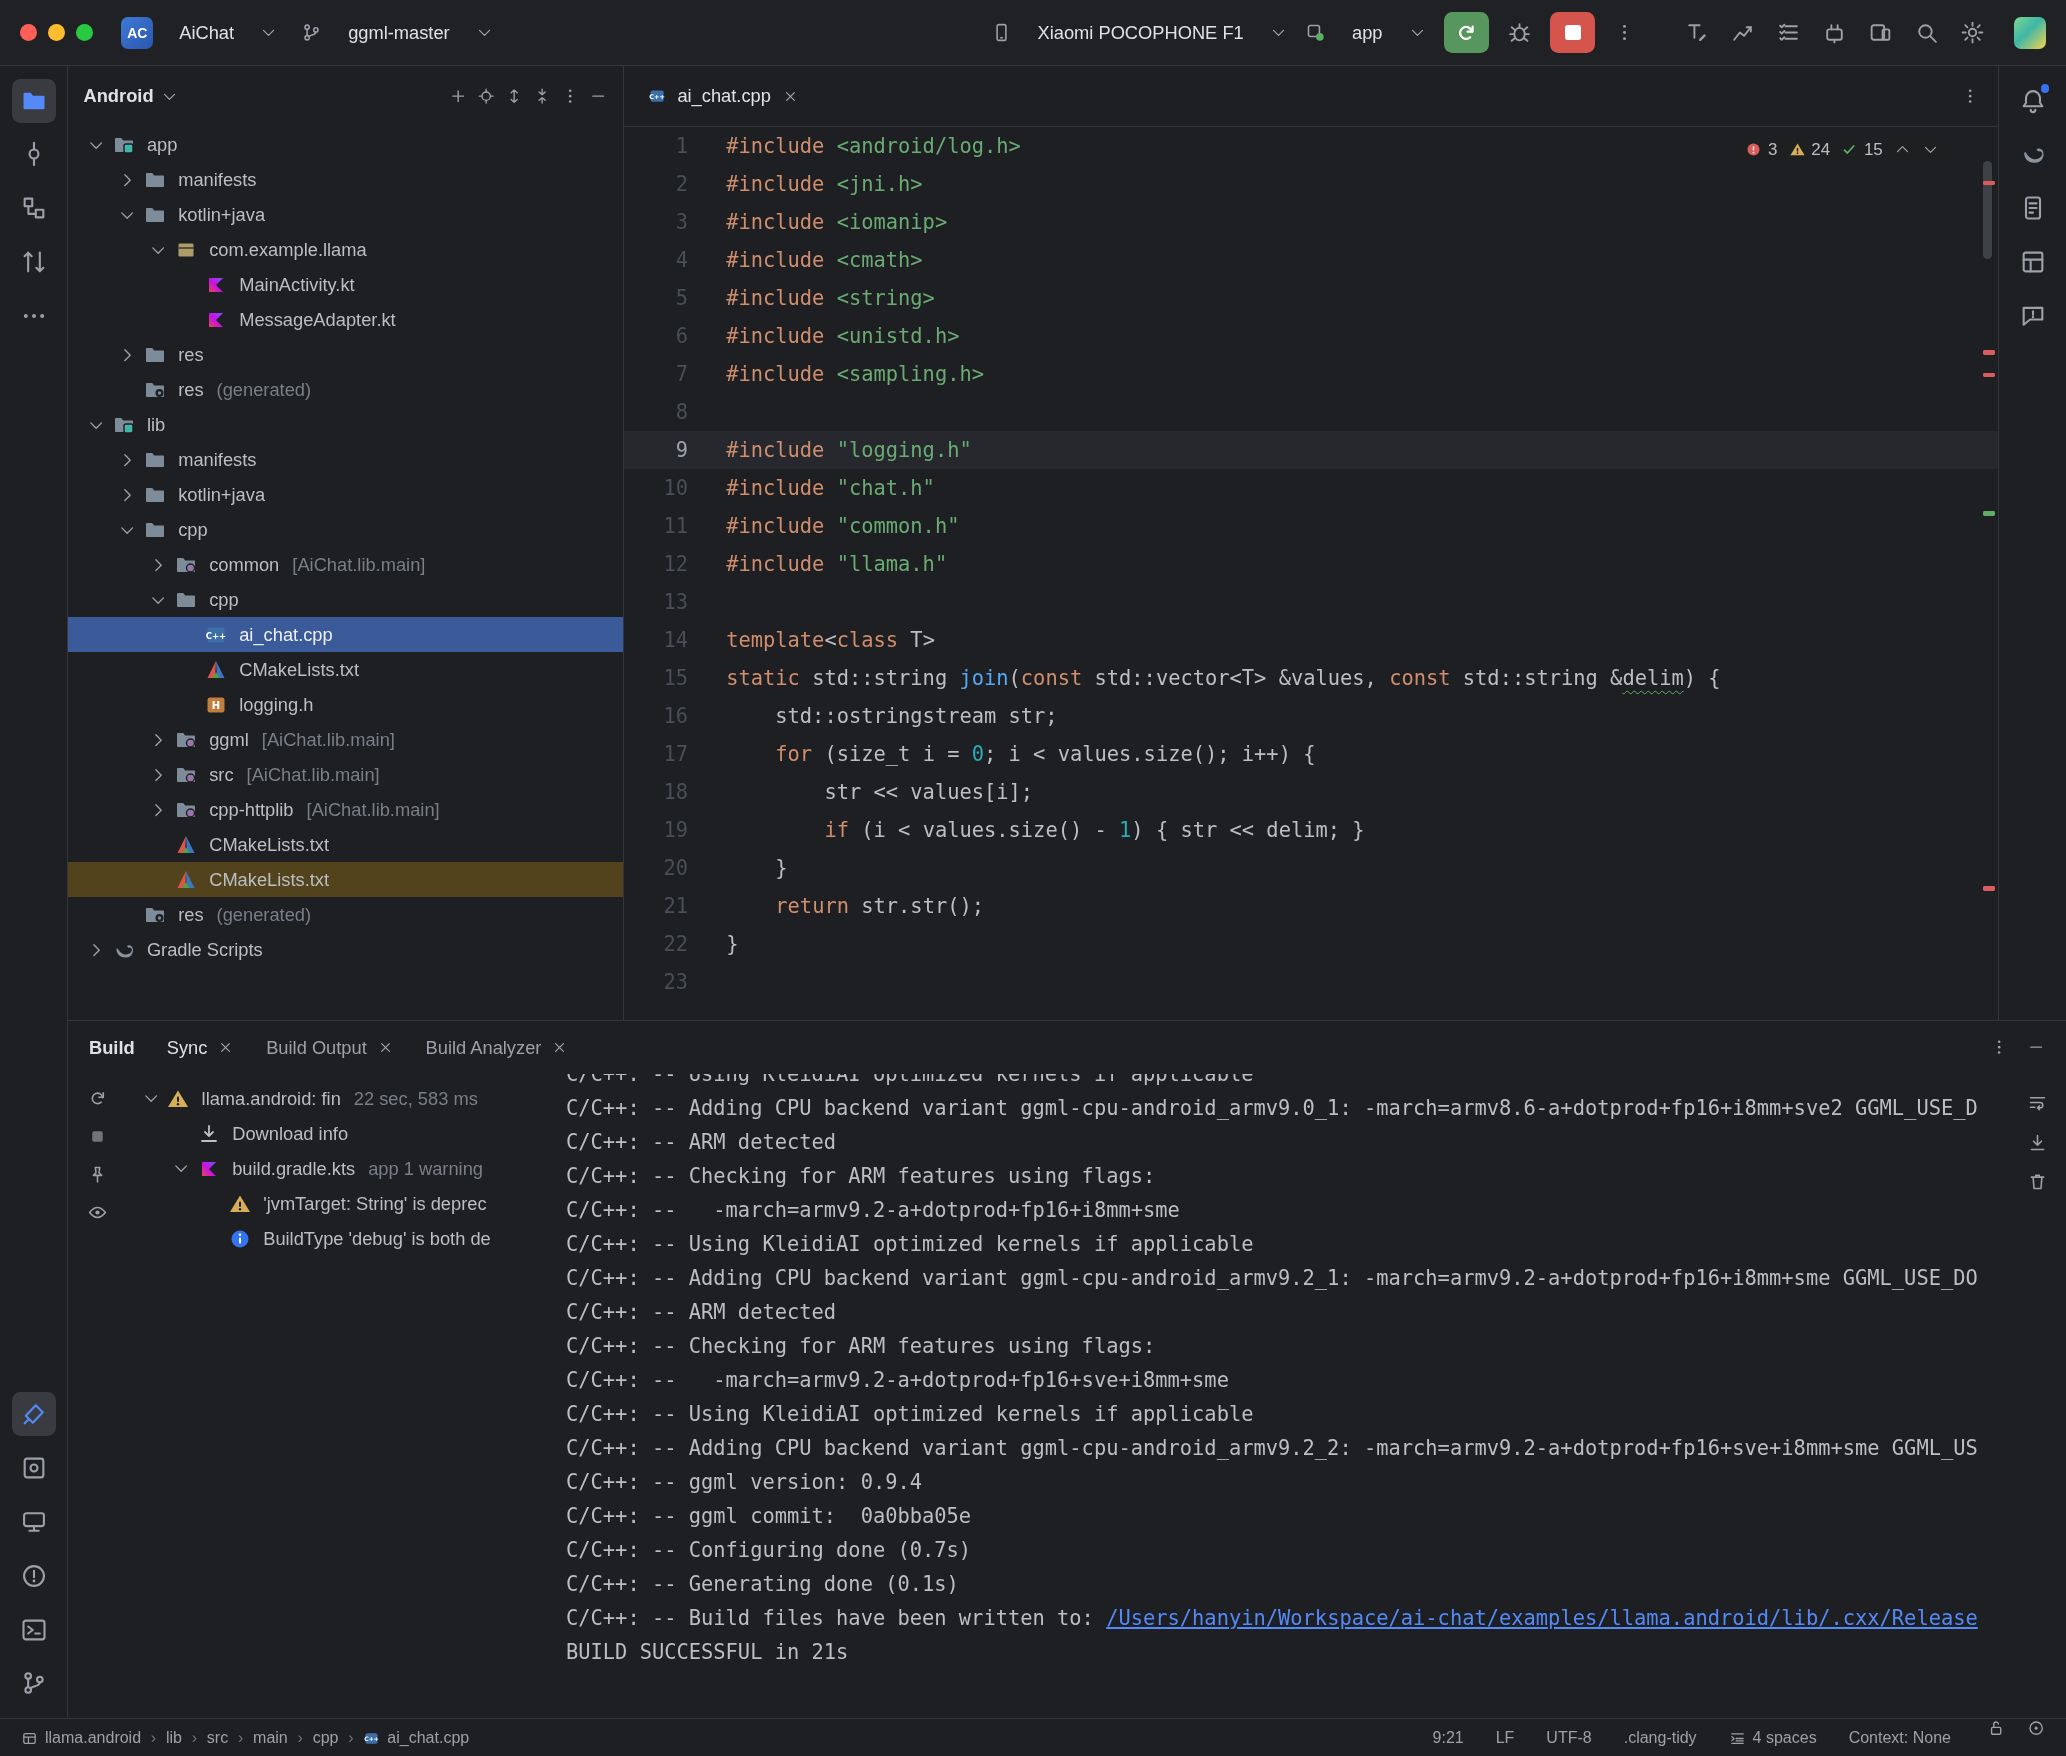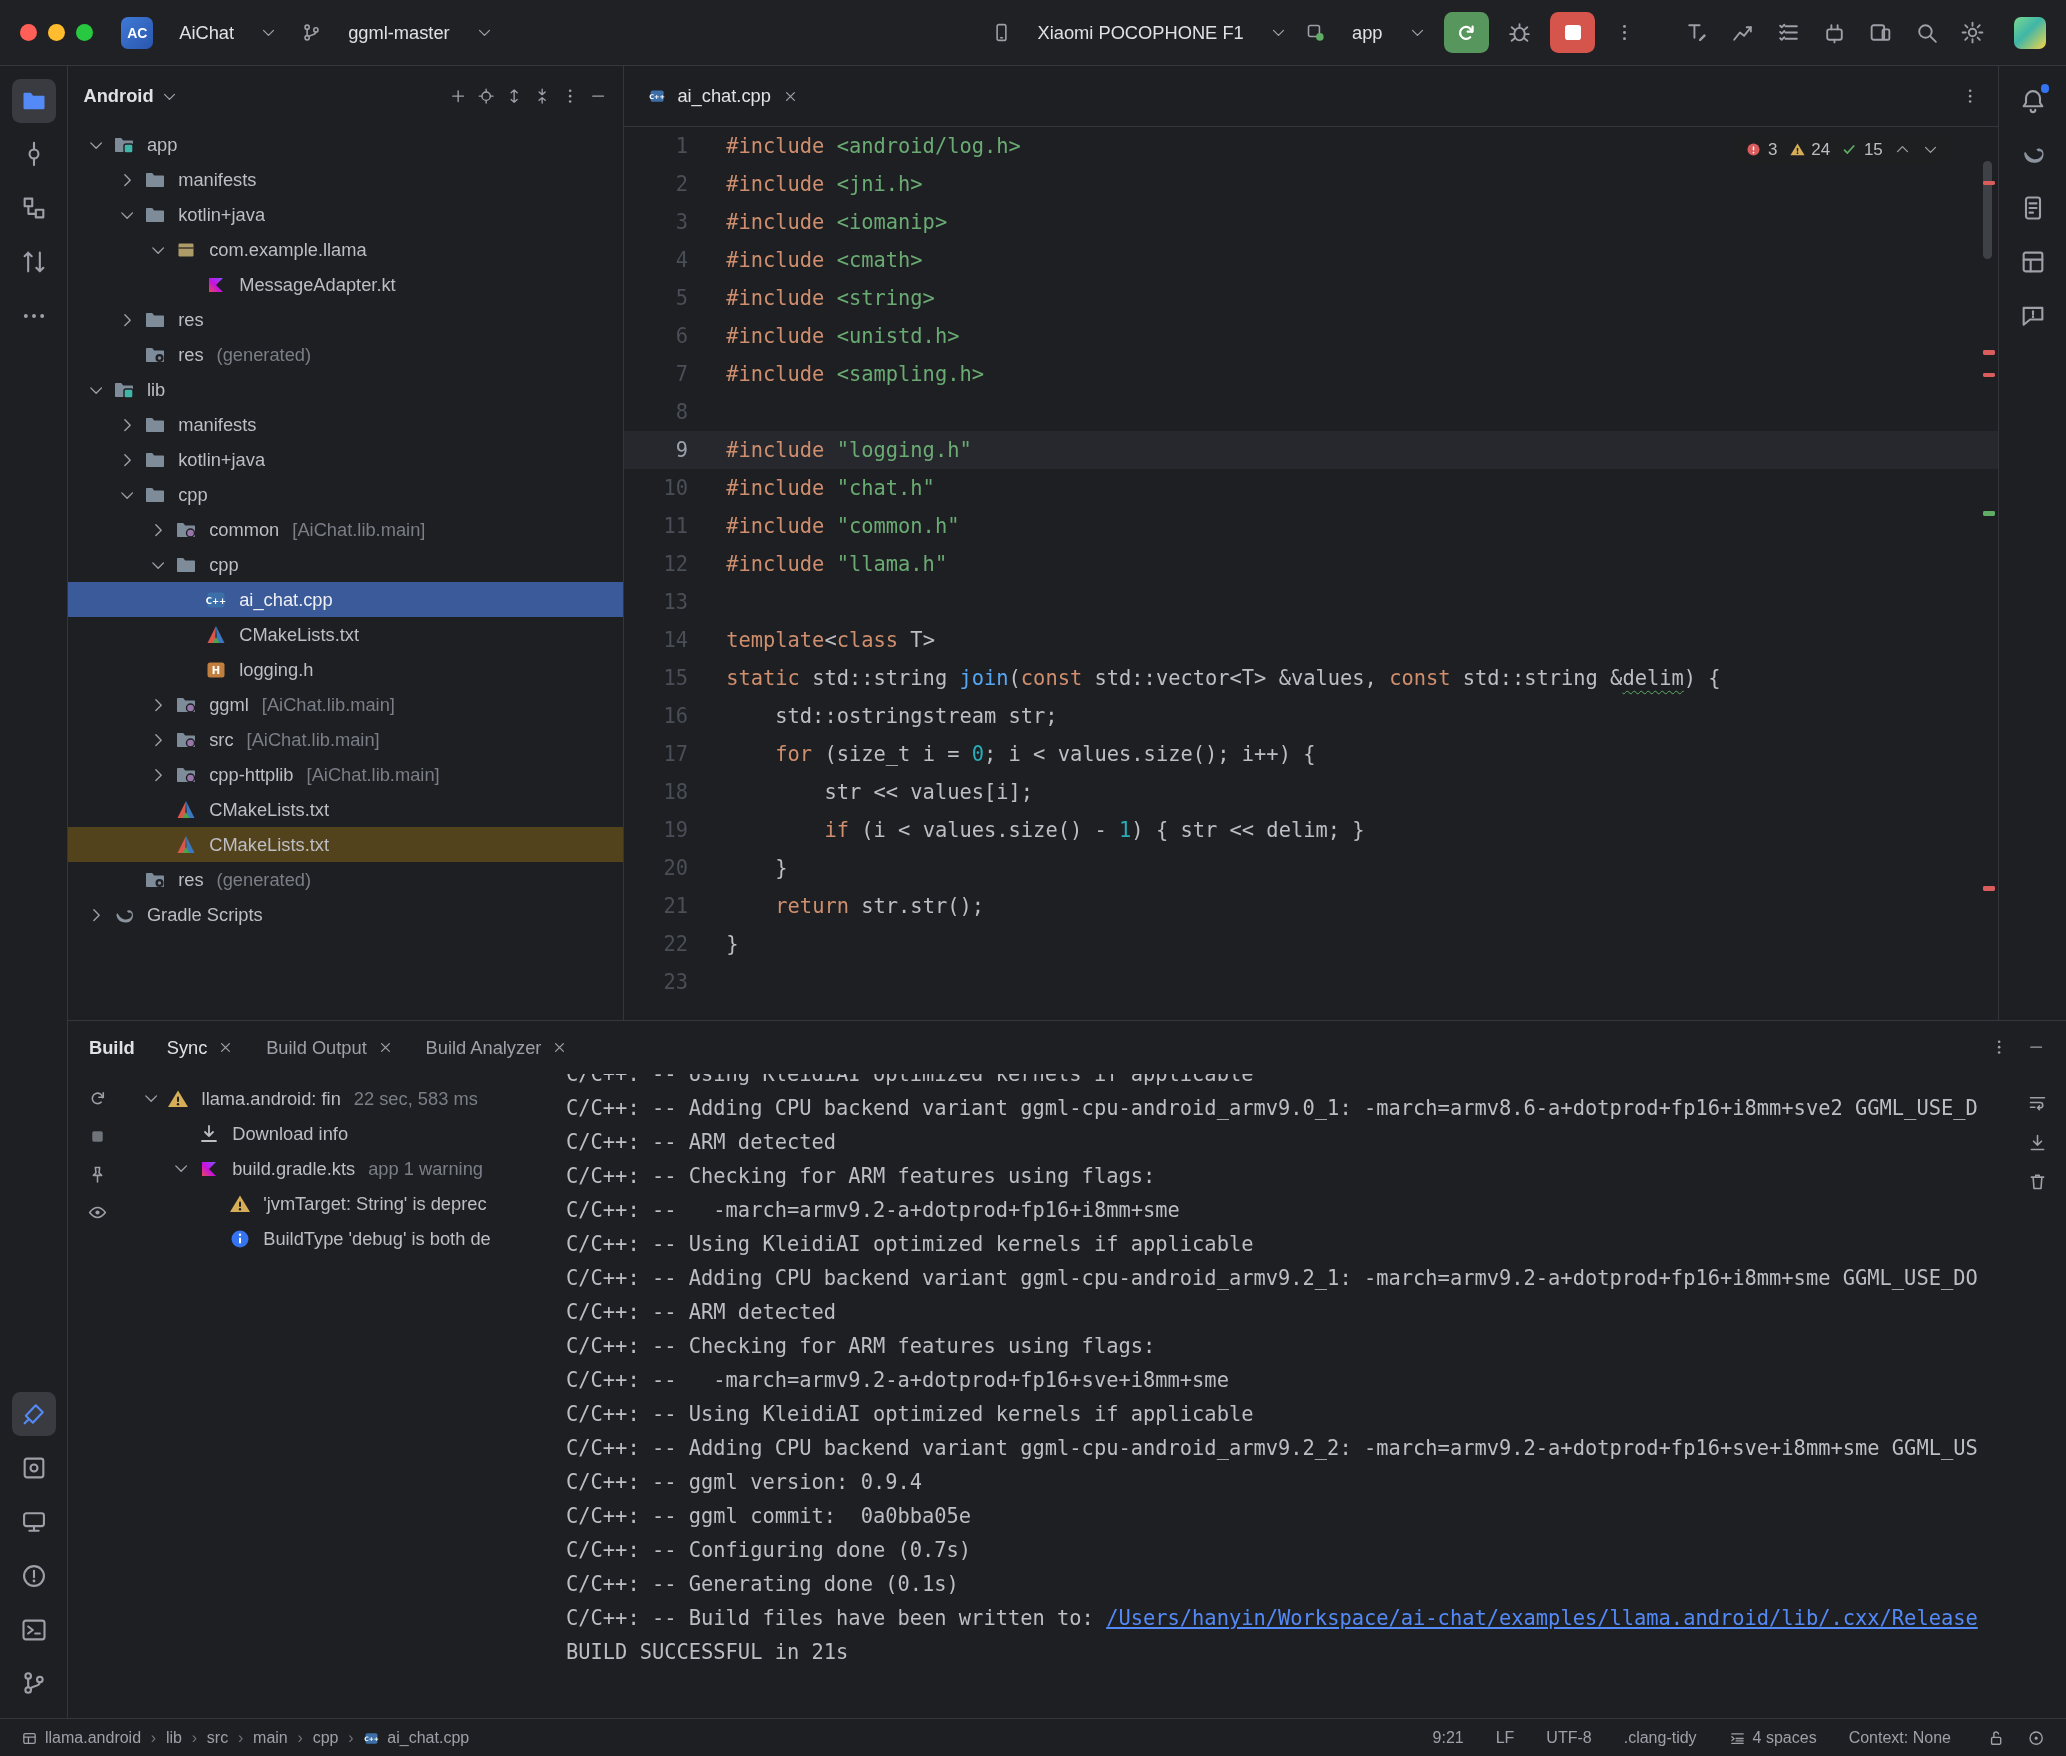--- a/index.html
+++ b/index.html
@@ -107,21 +107,21 @@
   .bt-row{height:35px;display:flex;align-items:center;white-space:nowrap;}
   .console-wrap{flex:1;position:relative;overflow:hidden;padding:0 5.6px 0 17px;}
   .console-clip{overflow:hidden;height:100%;}
   .console-inner{margin-top:-17px;}
   .console-line{font-family:"DejaVu Sans Mono","Liberation Mono",monospace;font-size:20.4px;line-height:34px;
                 white-space:pre;color:#bcbec4;}
   .clink{color:#548af7;text-decoration:underline;}
   .console-icons{position:absolute;top:18.3px;right:18.3px;display:flex;flex-direction:column;gap:18.3px;color:#9da0a8;}
 
   
-  .statusbar{height:38px;flex:0 0 38px;border-top:1.4px solid #34363b;display:flex;align-items:center;
+  .statusbar{height:38px;flex:0 0 38px;border-top:1.4px solid #34363b;display:flex;
              padding:0 21px;color:#9da0a8;font-size:16px;gap:8.4px;}
   .bitem{display:flex;align-items:center;gap:7px;}
   .bsep{color:#6f737a;padding:0 1.4px;}
   .status-right{margin-left:auto;display:flex;align-items:center;gap:32px;}
   .sitem{display:flex;align-items:center;gap:7px;white-space:nowrap;}
 </style>
 </head>
 <body>
 
 <div class="app">
@@ -479,20 +479,36 @@
                     <path d="M5 9l7 7 7-7" stroke="currentColor" stroke-width="1.8" fill="none" stroke-linecap="round" stroke-linejoin="round"></path>
                   </svg>
                 </span>
                 <span class="ic ic34">
                   <svg viewBox="0 0 24 24">
                     <rect x="4.5" y="5.5" width="15" height="13" rx="1.2" fill="#AD9C68"></rect>
                     <path d="M4.5 10h15" stroke="#1e1f22" stroke-width="1.2"></path>
                   </svg>
                 </span>
                 <span class="tlabel">com.example.llama</span>
+              </div>
+              <div class="tree-row" style="padding-left: 105px;">
+                <span class="chev"></span>
+                <span class="ic ic34">
+                  <svg viewBox="0 0 24 24">
+                    <defs>
+                      <linearGradient id="kgrad" x1="0" y1="1" x2="1" y2="0">
+                        <stop offset="0" stop-color="#E44857"></stop>
+                        <stop offset=".47" stop-color="#C711E1"></stop>
+                        <stop offset="1" stop-color="#7F52FF"></stop>
+                      </linearGradient>
+                    </defs>
+                    <path d="M5 5h14L12 12l7 7H5z" fill="url(#kgrad)"></path>
+                  </svg>
+                </span>
+                <span class="tlabel">MainActivity.kt</span>
               </div>
               <div class="tree-row" style="padding-left: 105px;">
                 <span class="chev"></span>
                 <span class="ic ic34">
                   <svg viewBox="0 0 24 24">
                     <defs>
                       <linearGradient id="kgrad" x1="0" y1="1" x2="1" y2="0">
                         <stop offset="0" stop-color="#E44857"></stop>
                         <stop offset=".47" stop-color="#C711E1"></stop>
                         <stop offset="1" stop-color="#7F52FF"></stop>

